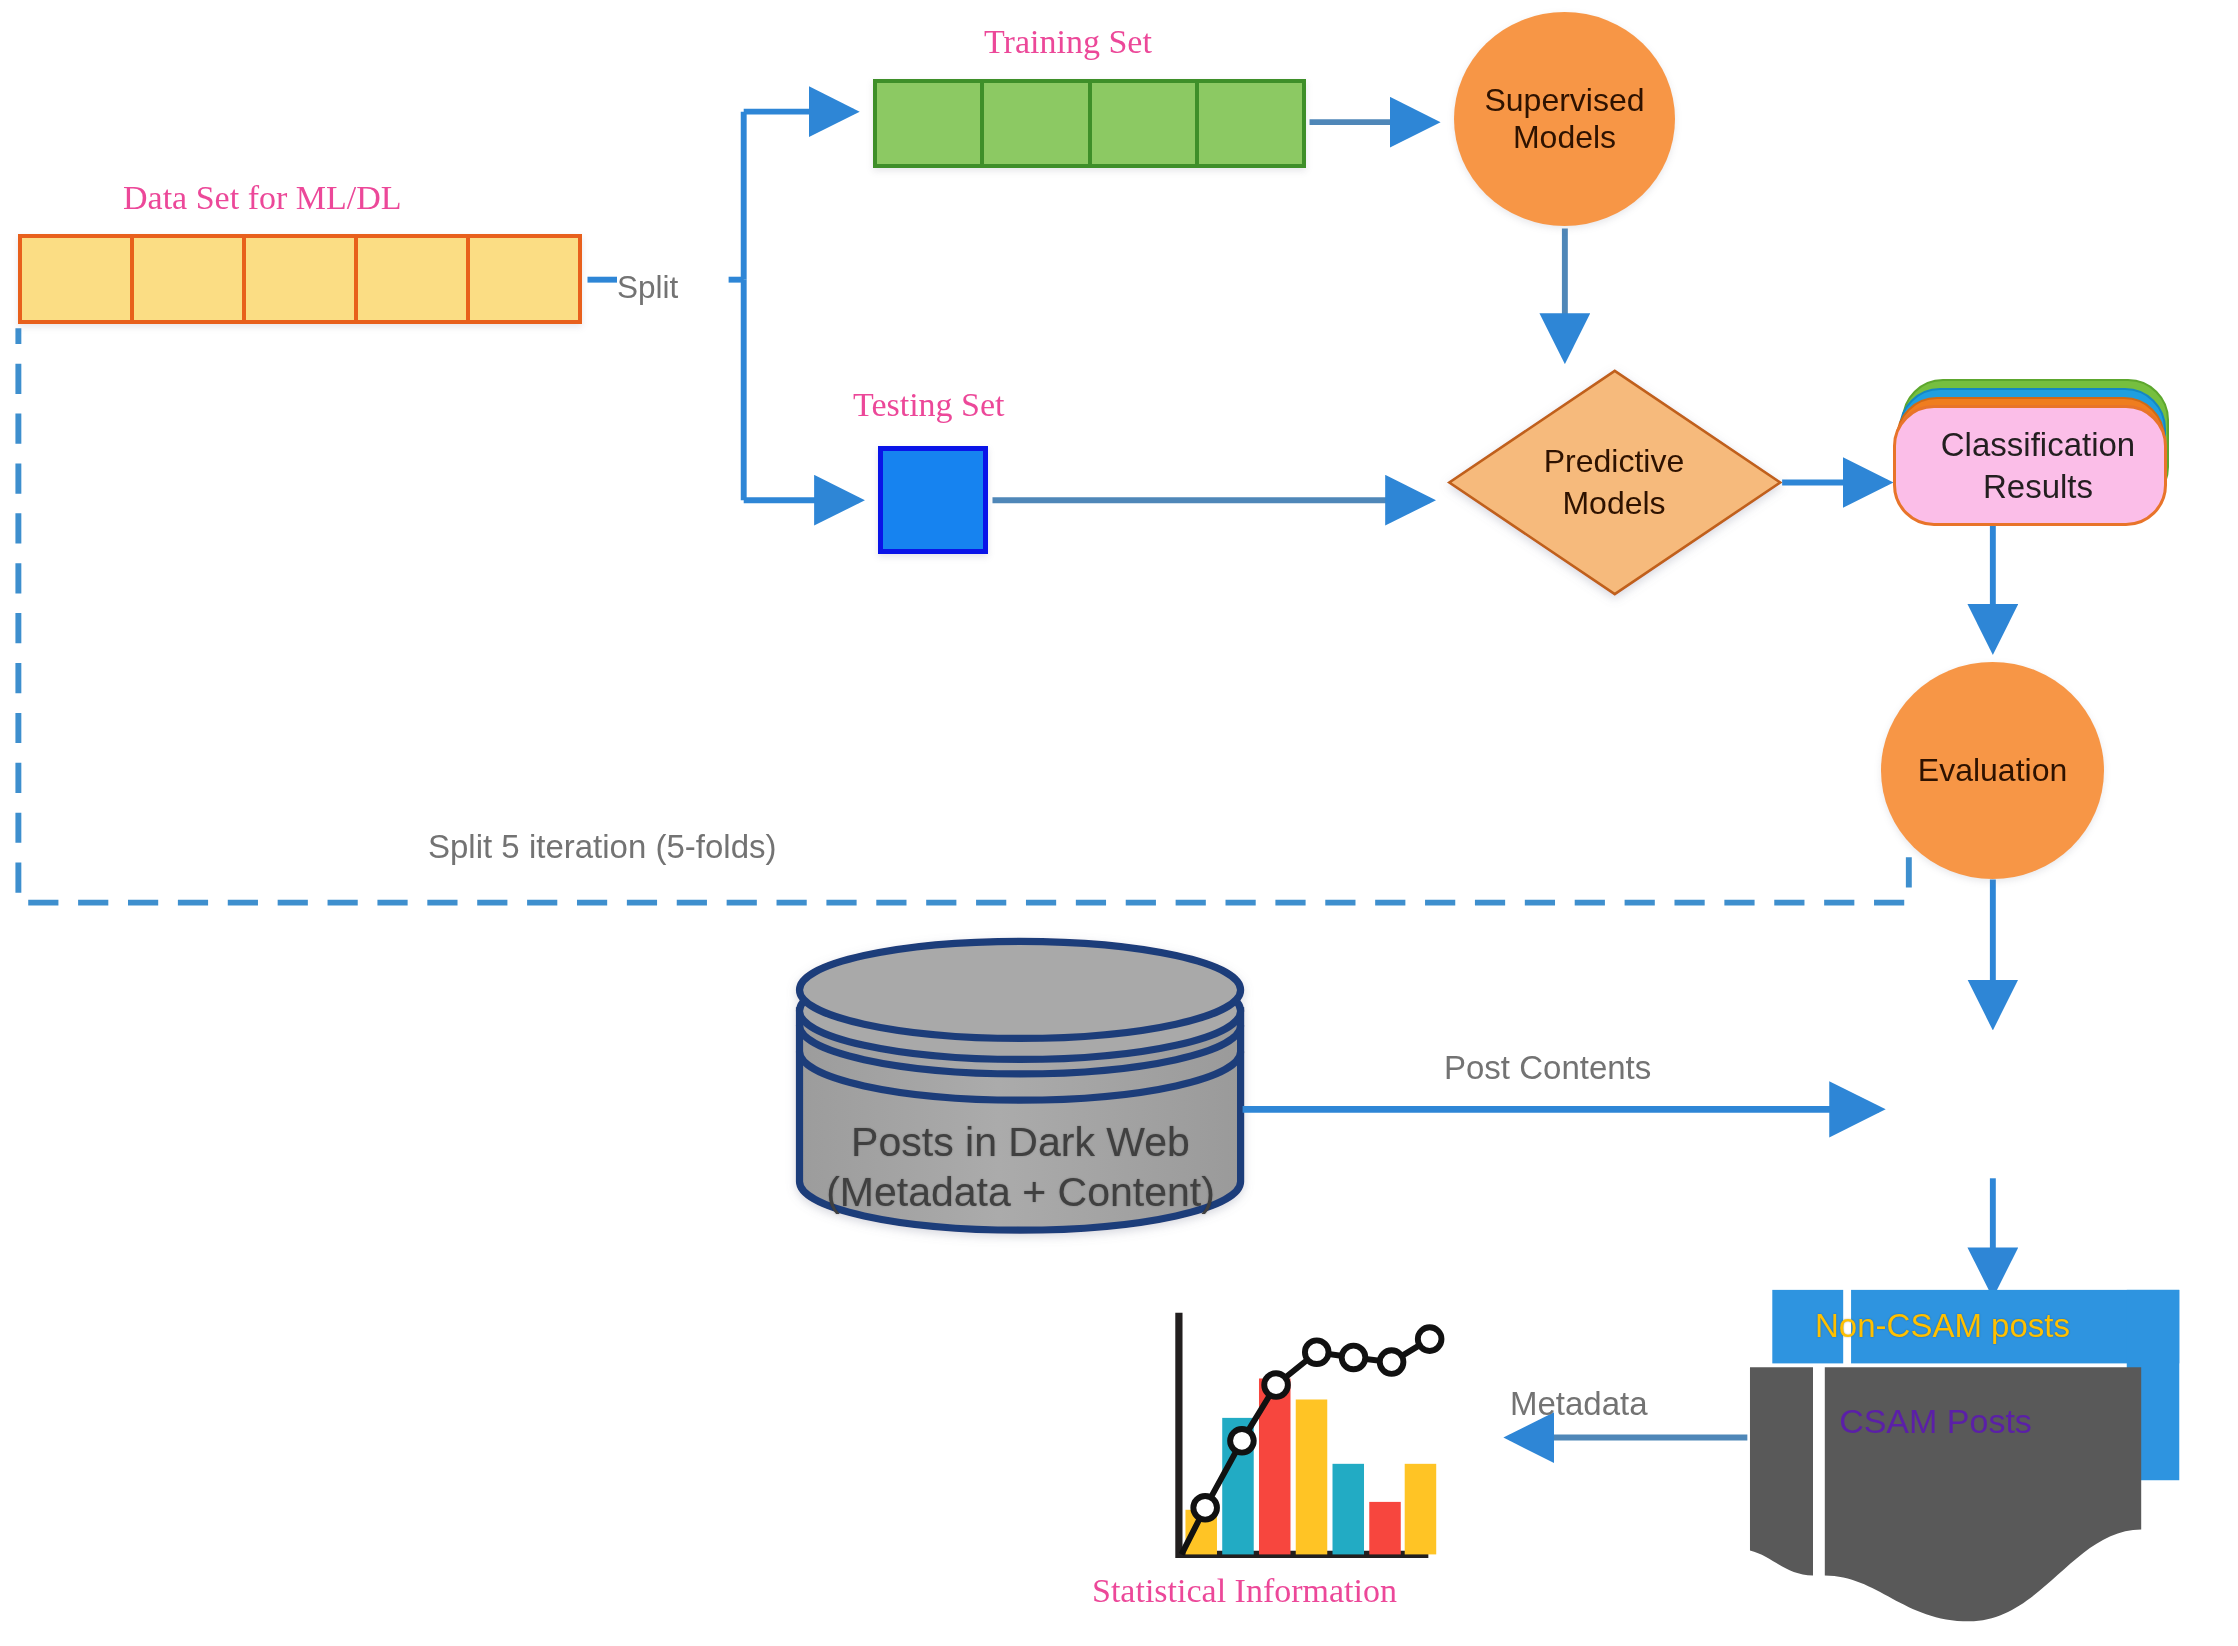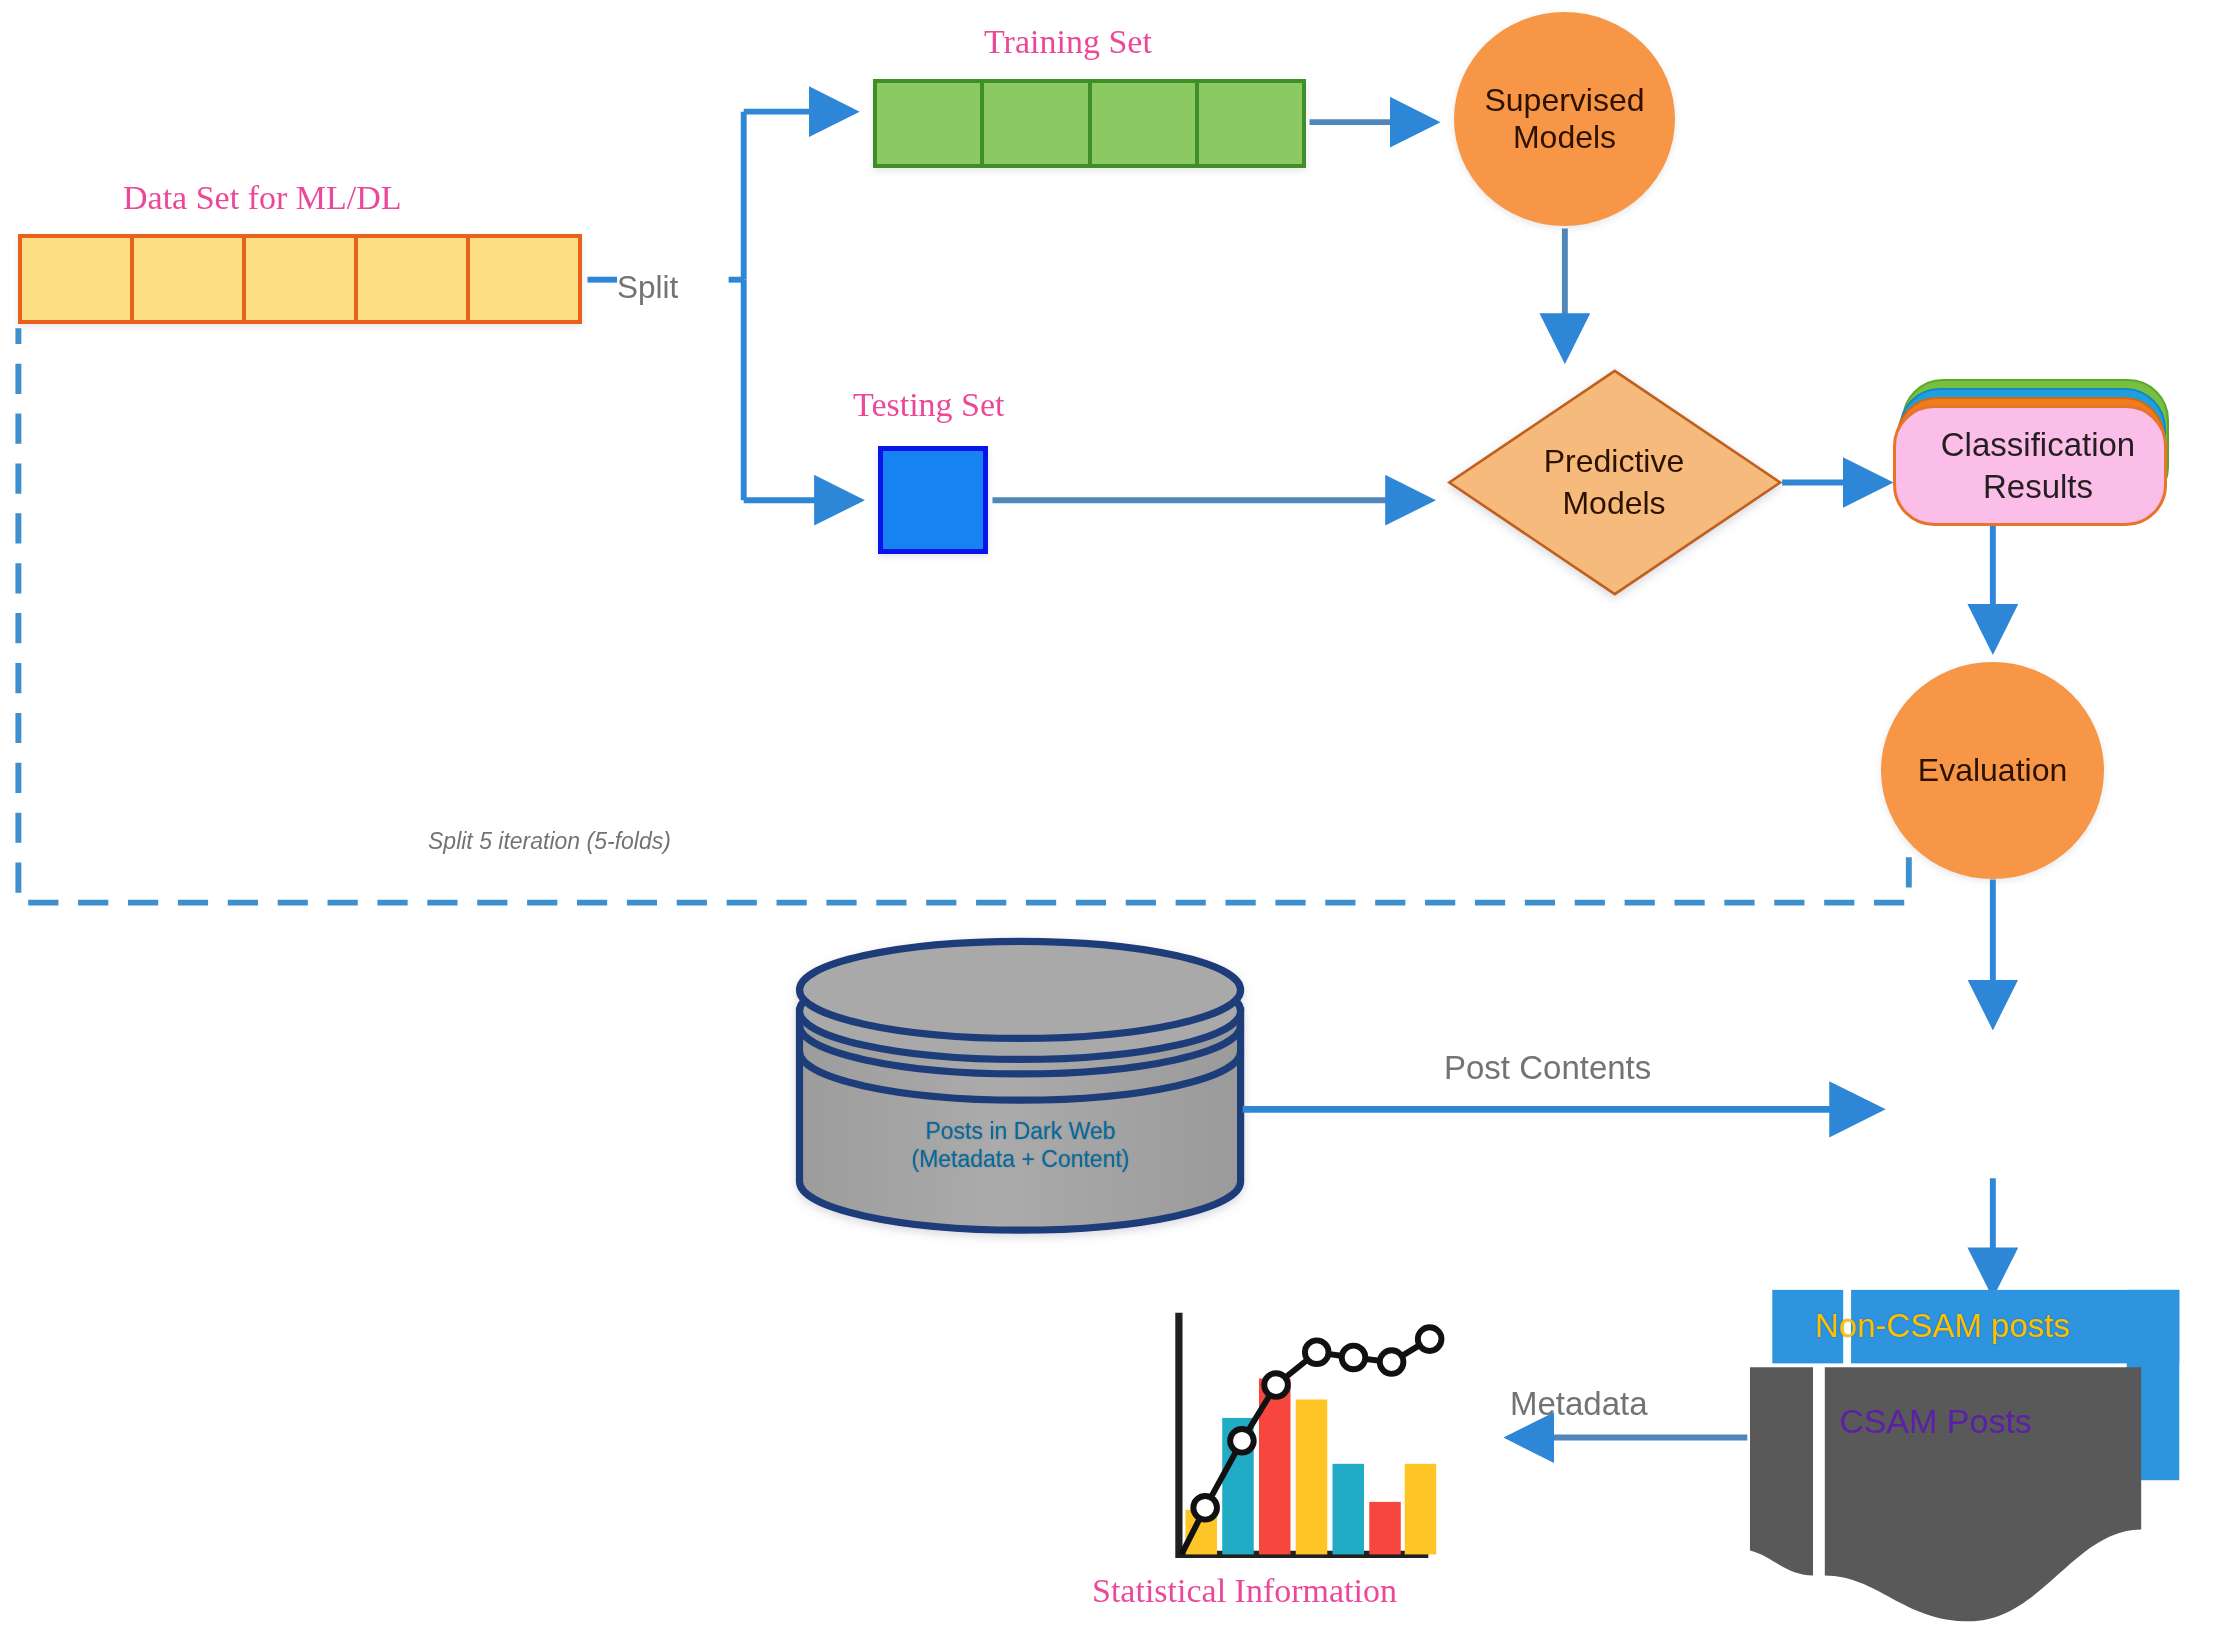--- a/index.html
+++ b/index.html
@@ -82,21 +82,21 @@
   .cls-pink .txt{
     position:absolute;left:0;top:0;right:0;bottom:0;
     display:flex;align-items:center;justify-content:center;
     color:#231F20;font-size:33px;line-height:1.25;text-align:center;padding-left:16px;
   }
 
   
   .db{left:794px; top:965px; width:453px; height:263px;}
   .db .dbtxt{
     position:absolute;left:0;right:0;top:152px;
-    text-align:center;color:#0369a1;font-size:23px;line-height:1.22;
+    text-align:center;color:#404040;font-size:41px;line-height:1.22;
     text-shadow:0 0 2px rgba(0,0,0,.25);
   }
 
   
   .selalgo{
     left:1891px; top:1037px; width:256px; height:138px;
     border:6.6px solid #2400E0;
     border-radius:39px;
     background:#F77FF7;
     display:flex;align-items:center;justify-content:center;
@@ -114,21 +114,21 @@
     display:flex;align-items:center;justify-content:center;
     color:#5B1FA8;font-size:34px;font-weight:400;
   }
 
   
   .edge-label{
     position:absolute;color:#737373;white-space:nowrap;
     background:rgba(255,255,255,.0);
   }
   .el-split      {left:617px;  top:269px;  font-size:31.5px;}
-  .el-split5     {left:428px;  top:828px; font-size:23px;font-style:italic;}
+  .el-split5     {left:428px;  top:828px; font-size:33px;}
   .el-postcont   {left:1444px; top:1049px; font-size:33px;}
   .el-metadata   {left:1510px; top:1385px; font-size:33px;}
 
   
   .t-dataset {left:123px;  top:179px; font-size:34px;}
   .t-training{left:984px; top:23px;  font-size:34px;}
   .t-testing {left:853px; top:386px; font-size:34px;}
   .t-stats   {left:1092px; top:1572px;font-size:34px;}
 </style>
 </head>

